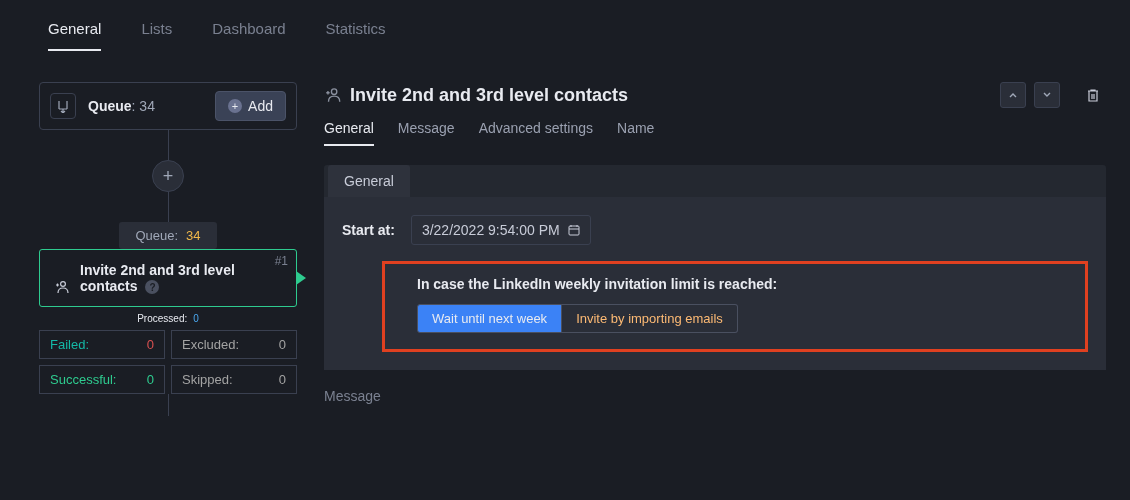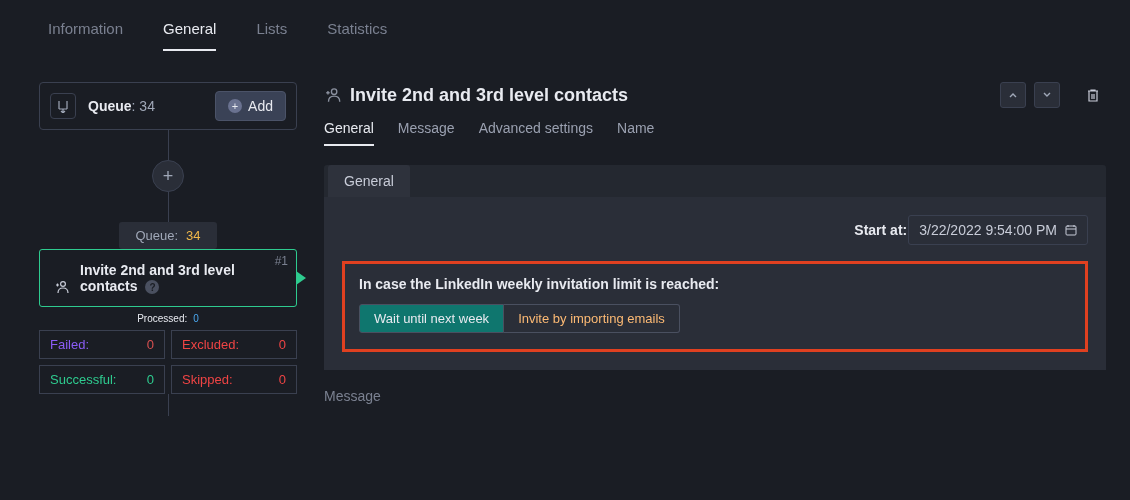--- a/index.html
+++ b/index.html
@@ -169,25 +169,25 @@
       gap: 6px;
       width: 258px;
     }
     .status-cell {
       border: 1px solid #3a4050;
       padding: 6px 10px;
       font-size: 13px;
       display: flex;
       justify-content: space-between;
     }
-    .status-cell.failed .lbl { color: #8b5cf6; }
+    .status-cell.failed .lbl { color: #14b8a6; }
     .status-cell.failed .val { color: #d85050; }
     .status-cell.successful .lbl { color: #2ecb8f; }
     .status-cell.successful .val { color: #2ecb8f; }
-    .status-cell.excluded, .status-cell.skipped { color: #ef4444; }
+    .status-cell.excluded, .status-cell.skipped { color: #a3a3a3; }
     
     
     .detail-col {
       flex: 1;
       display: flex;
       flex-direction: column;
       padding-right: 8px;
     }
     
     .detail-header {
@@ -258,23 +258,22 @@
       margin-left: 4px;
     }
     .panel-body {
       background: #2a2e38;
       padding: 18px;
     }
     
     .form-row {
       display: flex;
       align-items: center;
-      gap: 1px;
+      gap: 16px;
       margin-bottom: 16px;
-      justify-content: flex-end;
     }
     .form-label { color: #e8eaf0; font-weight: 600; }
     .date-field {
       display: flex;
       align-items: center;
       gap: 8px;
       border: 1px solid #3a4050;
       padding: 6px 10px;
       border-radius: 3px;
       color: #c8ccd8;
@@ -285,60 +284,61 @@
       gap: 12px;
       border: 1px solid #3a4050;
       padding: 6px 12px;
       border-radius: 3px;
       color: #c8ccd8;
       cursor: pointer;
     }
     
     .highlight-box {
       border: 3px solid #e04020;
-      padding: 12px 14px 16px;
+      padding: 12px 32px 16px;
       margin-top: 4px;
+      margin-left: 40px;
     }
     .highlight-label {
       color: #e8eaf0;
       font-weight: 600;
       margin-bottom: 12px;
     }
     .seg-group {
       display: flex;
     }
     .seg-btn {
       border: 1px solid #4a5060;
       padding: 6px 14px;
       color: #fdba74;
       cursor: pointer;
       font-size: 13px;
     }
     .seg-btn + .seg-btn { border-left: none; }
     .seg-btn.active {
-      background: #0f766e;
+      background: #3b82f6;
       color: #e8eaf0;
     }
     .seg-btn:first-child { border-radius: 3px 0 0 3px; }
     .seg-btn:last-child { border-radius: 0 3px 3px 0; }
     
     .message-label {
       margin-top: 18px;
       color: #7a8090;
     }
     
     svg { display: block; }
   </style>
 </head>
 <body>
 
 <div class="top-tabs">
-  <div class="top-tab">Information</div>
   <div class="top-tab active">General</div>
   <div class="top-tab">Lists</div>
+  <div class="top-tab">Dashboard</div>
   <div class="top-tab">Statistics</div>
 </div>
 
 <div class="main">
 
   <div class="workflow-col">
 
     <div class="queue-box">
       <div class="queue-icon-box">
         <svg width="14" height="14" viewBox="0 0 14 14">

